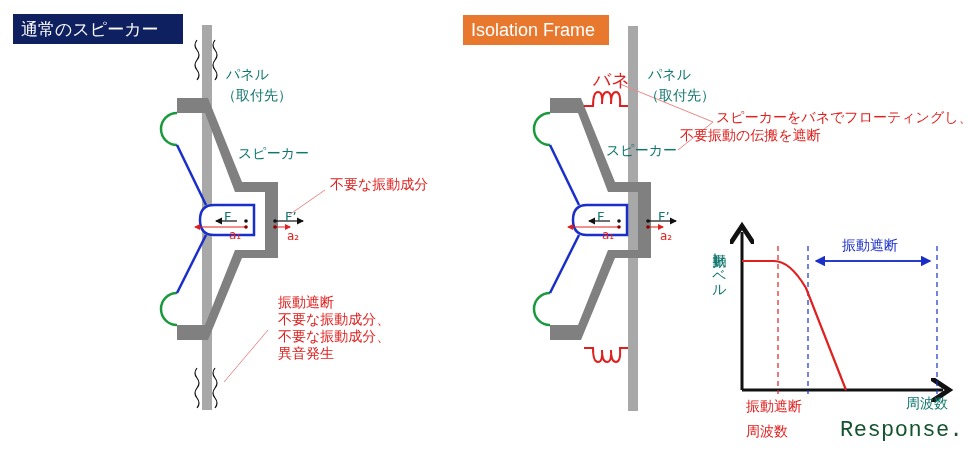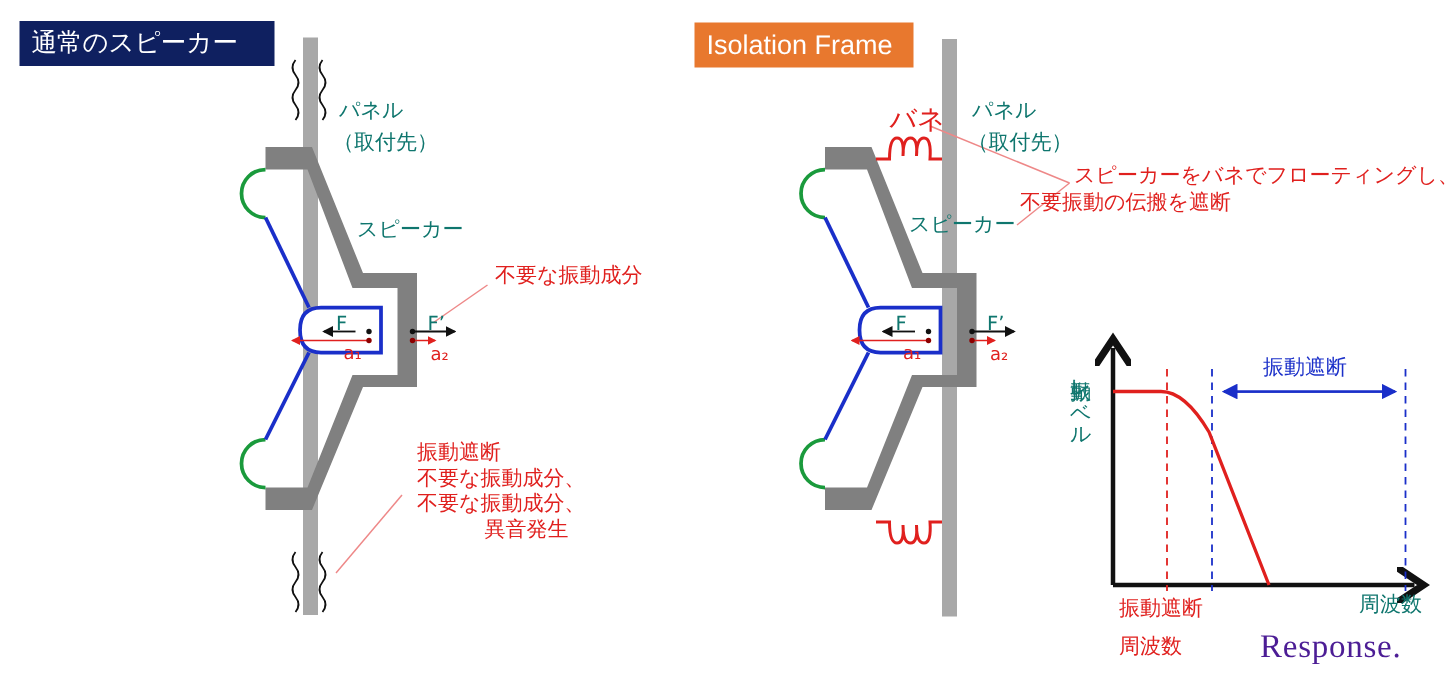--- a/index.html
+++ b/index.html
@@ -4,21 +4,21 @@
 <style>
   html,body{margin:0;padding:0;background:#ffffff;}
   body{width:968px;height:451px;position:relative;overflow:hidden;font-family:"DejaVu Sans","Liberation Sans",sans-serif;}
   .title-box{position:absolute;height:30px;line-height:30px;color:#fff;font-size:17px;padding:0 8px;box-sizing:border-box;}
   .t-left{left:13px;top:14px;width:170px;background:#0f2060;}
   .t-right{left:463px;top:15px;width:146px;background:#e8782e;font-family:"Liberation Sans",sans-serif;font-size:18px;}
   .lbl{position:absolute;font-size:14px;color:#0f766e;white-space:nowrap;line-height:19px;}
   .red{color:#e0201e;}
   .blue{color:#1a2fc9;}
   svg{position:absolute;left:0;top:0;}
-  .watermark{position:absolute;left:840px;top:418px;font-family:Liberation Serif, serif;font-size:22px;color:#4c1d95;letter-spacing:0.5px;}
+  .watermark{position:absolute;left:840px;top:418px;font-family:Liberation Mono, monospace;font-size:22px;color:#14532d;letter-spacing:0.5px;}
 </style>
 </head>
 <body>
 
 <div class="title-box t-left">通常のスピーカー取付</div>
 <div class="title-box t-right">Isolation Frame</div>
 
 <svg width="968" height="451" viewBox="0 0 968 451">
   <defs>
     <marker id="arrBlk" markerWidth="6" markerHeight="6" refX="5" refY="3" orient="auto">
@@ -109,21 +109,21 @@
 <div class="lbl" style="left:222px;top:86px;">（取付先）</div>
 <div class="lbl" style="left:238px;top:144px;">スピーカー</div>
 <div class="lbl red" style="left:330px;top:175px;text-align:right;">不要な振動成分</div>
 <div class="lbl" style="left:224px;top:207px;font-size:13px;">F</div>
 <div class="lbl red" style="left:229px;top:226px;font-size:12px;">a₁</div>
 <div class="lbl" style="left:285px;top:207px;font-size:13px;">F’</div>
 <div class="lbl red" style="left:287px;top:227px;font-size:12px;">a₂</div>
 <div class="lbl red" style="left:278px;top:293px;">振動遮断</div>
 <div class="lbl red" style="left:278px;top:310px;">不要な振動成分、</div>
 <div class="lbl red" style="left:278px;top:327px;">不要な振動成分、</div>
-<div class="lbl red" style="left:278px;top:344px;margin-left:45px;">異音発生</div>
+<div class="lbl red" style="left:278px;top:344px;">異音発生</div>
 
 <div class="lbl red" style="left:593px;top:70px;font-size:18px;">バネ</div>
 <div class="lbl" style="left:648px;top:65px;">パネル</div>
 <div class="lbl" style="left:645px;top:86px;">（取付先）</div>
 <div class="lbl" style="left:606px;top:141px;">スピーカー</div>
 <div class="lbl red" style="left:716px;top:108px;">スピーカーをバネでフローティングし、</div>
 <div class="lbl red" style="left:680px;top:126px;font-family:Liberation Serif, serif;">不要振動の伝搬を遮断</div>
 <div class="lbl" style="left:597px;top:207px;font-size:13px;">F</div>
 <div class="lbl red" style="left:602px;top:226px;font-size:12px;">a₁</div>
 <div class="lbl" style="left:658px;top:207px;font-size:13px;">F’</div>

